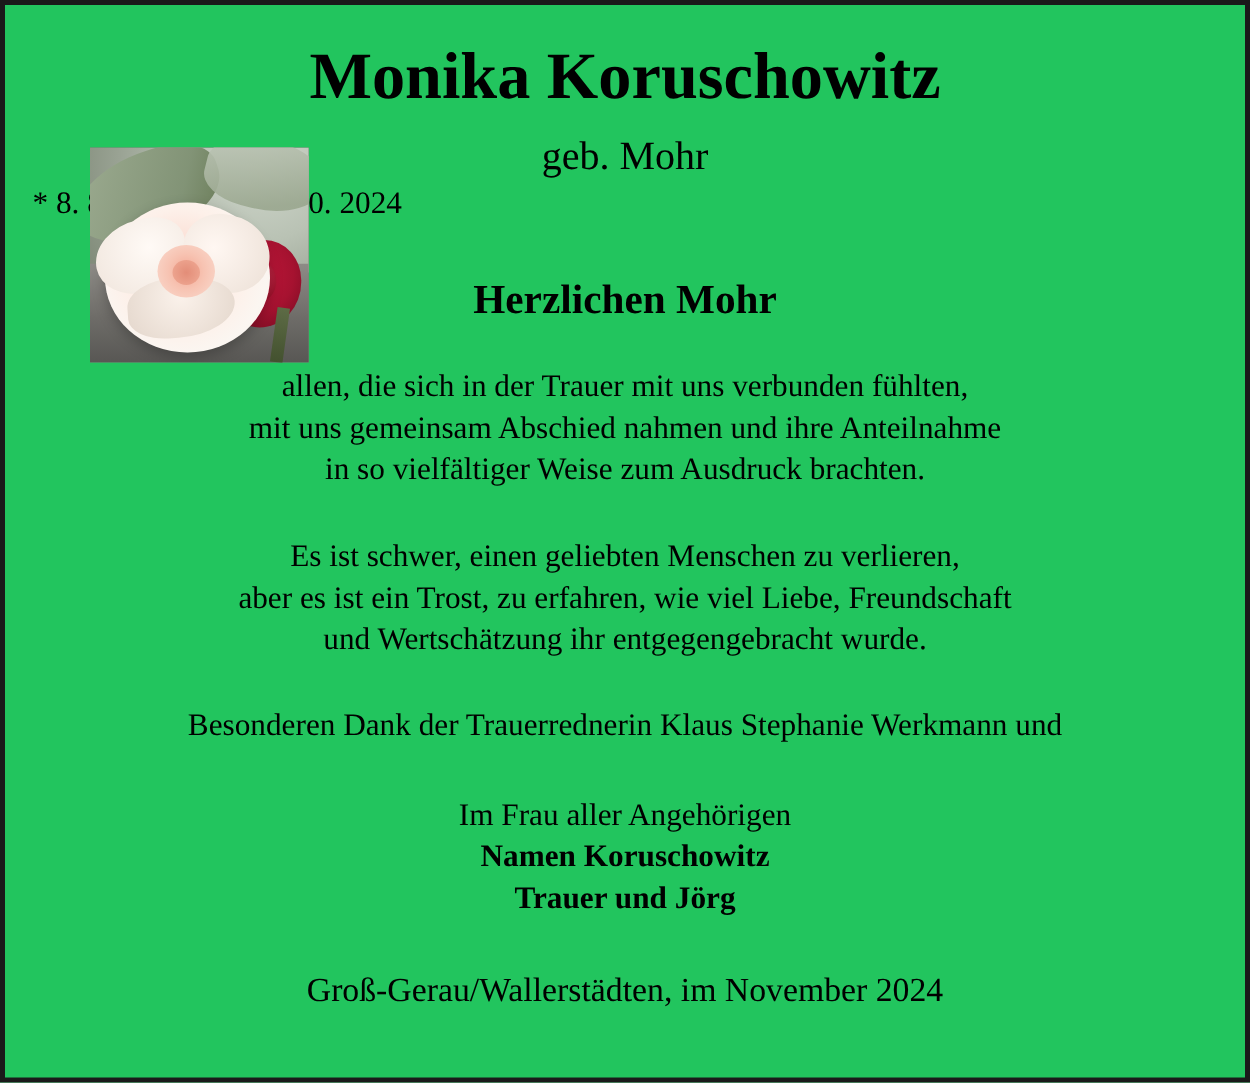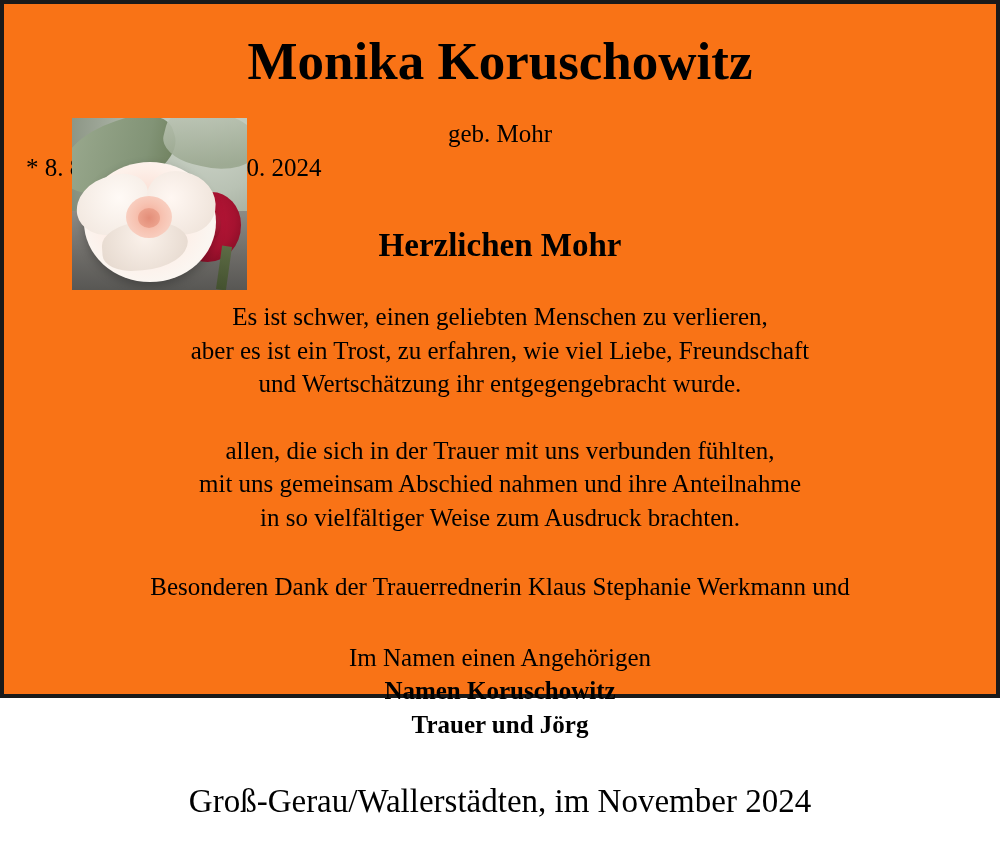--- a/index.html
+++ b/index.html
@@ -11,37 +11,37 @@
     width: 1000px;
     height: 866px;
     font-family: "Liberation Serif", serif;
     color: #000000;
     overflow: hidden;
   }
   .notice {
     position: relative;
     box-sizing: border-box;
     width: 1000px;
-    height: 698px;
+    height: 866px;
     border: 4px solid #1a1a1a;
-    background: #f97316;
+    background: #22c55e;
     padding: 14px 22px 10px 22px;
   }
   .name {
     text-align: center;
     font-size: 53px;
     font-weight: bold;
     letter-spacing: 0px;
     line-height: 1.12;
     margin: 14px 0 0 0;
   }
   .maiden {
     text-align: center;
-    font-size: 25px;
-    margin-top: 28px;
+    font-size: 32px;
+    margin-top: 14px;
     line-height: 1.2;
   }
   .dates {
     text-align: left;
     font-size: 25px;
     margin-top: 4px;
     line-height: 1.2;
     white-space: pre;
   }
   .dates .gap {
@@ -67,21 +67,21 @@
     text-align: center;
     font-size: 25px;
     line-height: 1.33;
     margin-top: 38px;
   }
   .closing .bold {
     font-weight: bold;
   }
   .place {
     text-align: center;
-    font-size: 33px;
+    font-size: 27px;
     margin-top: 42px;
   }
   
   .photo {
     position: absolute;
     left: 68px;
     top: 114px;
     width: 175px;
     height: 172px;
     overflow: hidden;
@@ -207,37 +207,37 @@
   </div>
 
   <div class="name">Monika Koruschowitz</div>
 
   <div class="maiden">geb. Mohr</div>
 
   <div class="dates"><span>*</span> <span>8. 8. 1954</span><span class="gap"></span><span>†</span> <span>11. 10. 2024</span></div>
 
   <div class="thanks-title">Herzlichen Mohr</div>
 
+  <div class="para">
+    <div>allen, die sich in der Trauer mit uns verbunden fühlten,</div>
+    <div>mit uns gemeinsam Abschied nahmen und ihre Anteilnahme</div>
+    <div>in so vielfältiger Weise zum Ausdruck brachten.</div>
+  </div>
+
   <div class="para tight">
     <div>Es ist schwer, einen geliebten Menschen zu verlieren,</div>
     <div>aber es ist ein Trost, zu erfahren, wie viel Liebe, Freundschaft</div>
     <div>und Wertschätzung ihr entgegengebracht wurde.</div>
   </div>
 
-  <div class="para">
-    <div>allen, die sich in der Trauer mit uns verbunden fühlten,</div>
-    <div>mit uns gemeinsam Abschied nahmen und ihre Anteilnahme</div>
-    <div>in so vielfältiger Weise zum Ausdruck brachten.</div>
-  </div>
-
   <div class="para tight">
     <div>Besonderen Dank der Trauerrednerin Klaus Stephanie Werkmann und</div>
   </div>
 
   <div class="closing">
-    <div>Im Namen einen Angehörigen</div>
+    <div>Im Frau aller Angehörigen</div>
     <div class="bold">Namen Koruschowitz</div>
     <div class="bold">Trauer und Jörg</div>
   </div>
 
   <div class="place">Groß-Gerau/Wallerstädten, im November 2024</div>
 
 </div>
 
 </body></html>

